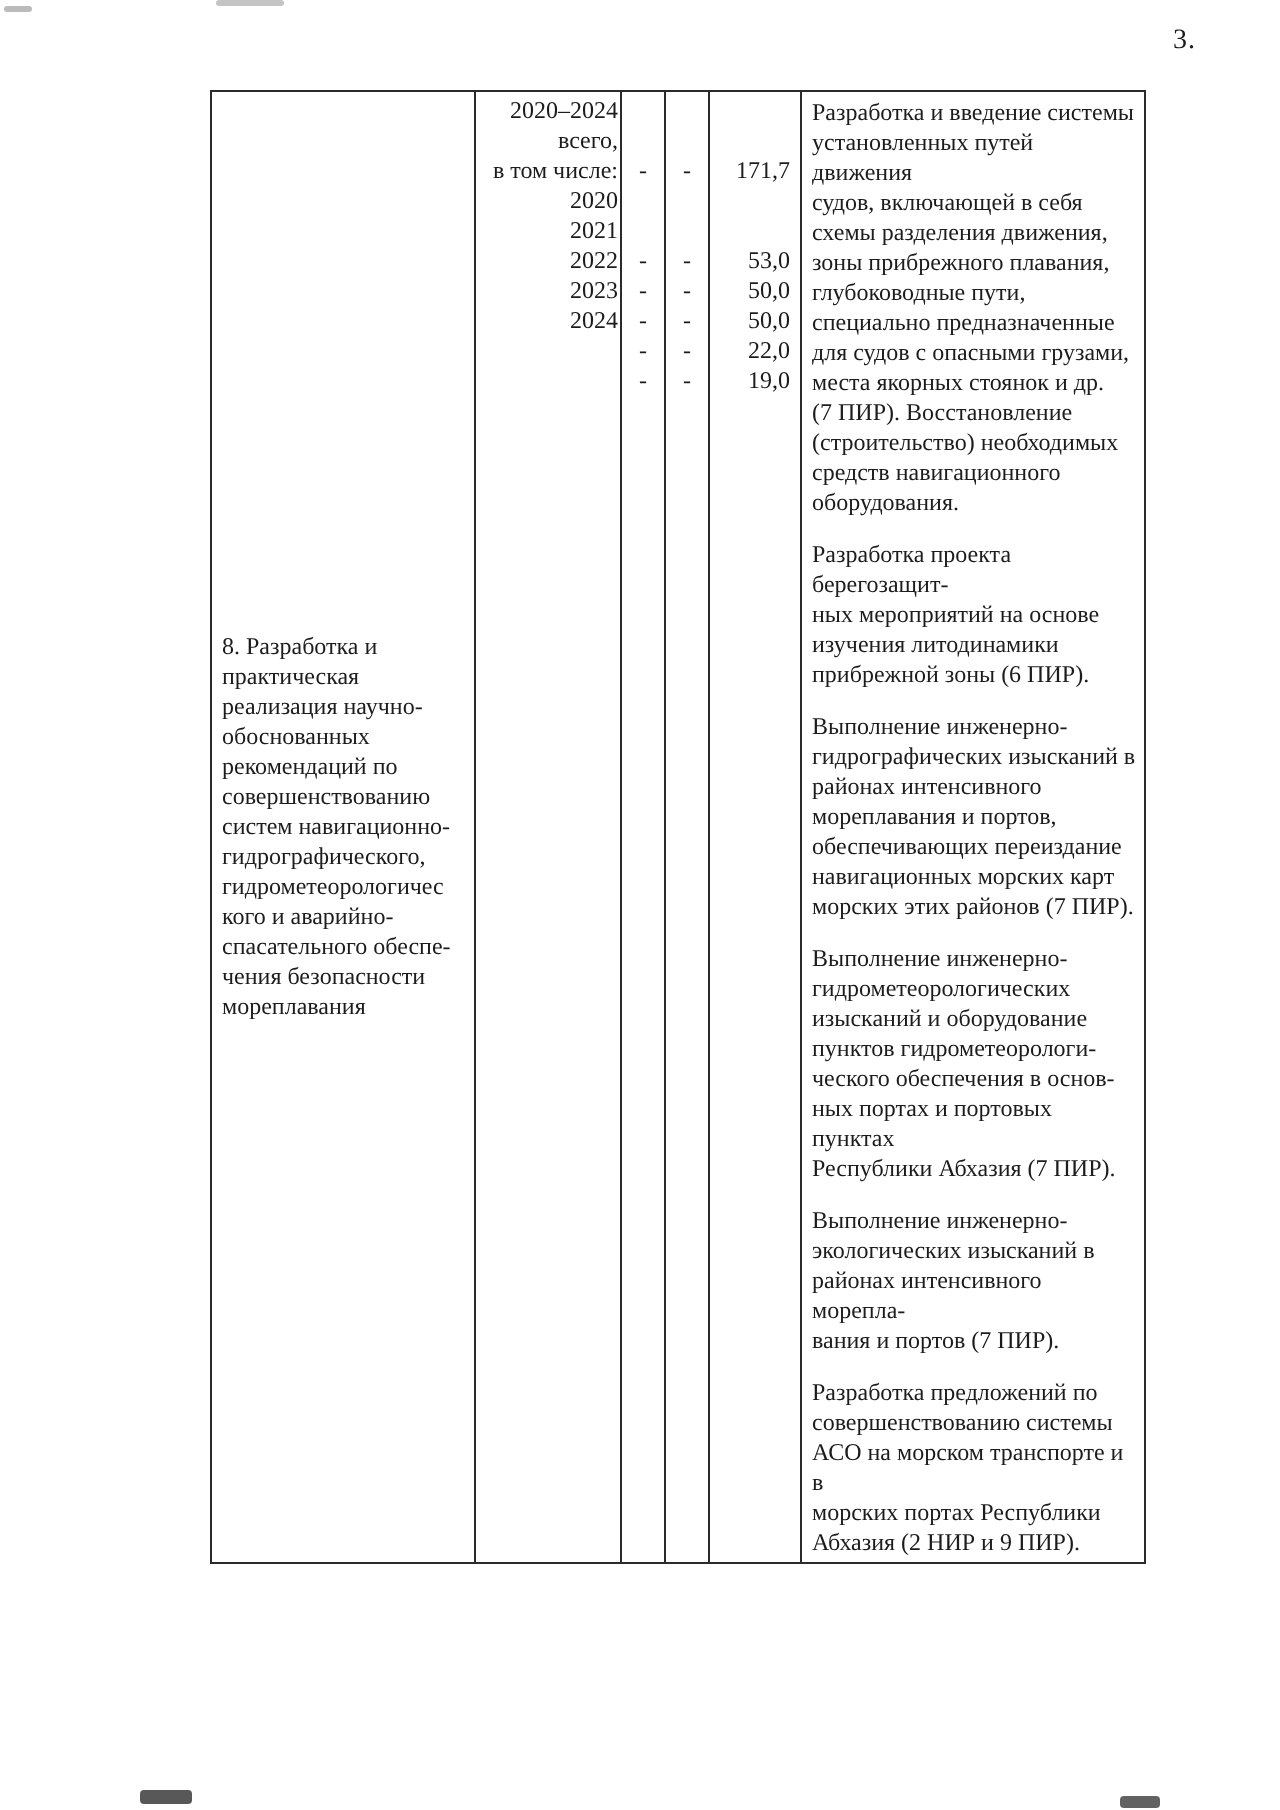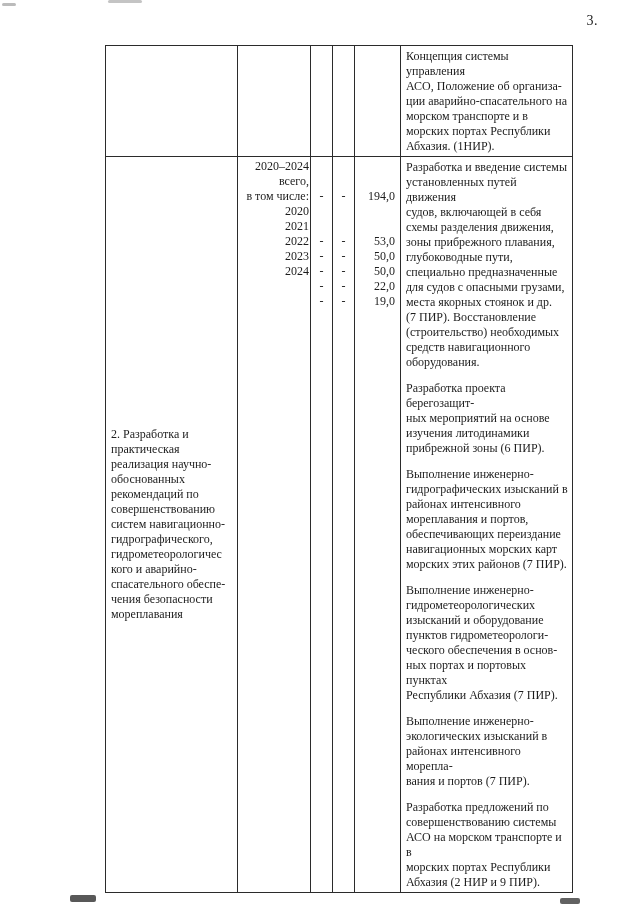--- a/index.html
+++ b/index.html
@@ -74,39 +74,24 @@
     <colgroup>
       <col style="width:132px">
       <col style="width:73px">
       <col style="width:22px">
       <col style="width:22px">
       <col style="width:46px">
       <col style="width:172px">
     </colgroup>
 
     <tbody>
-        <tr class="row-top">
-      <td class="cell-task"></td>
-      <td class="cell-years"></td>
-      <td class="cell-dash"></td>
-      <td class="cell-dash"></td>
-      <td class="cell-amounts"></td>
-      <td class="cell-desc">
-        <p>Концепция системы управления
-АСО, Положение об организа-
-ции аварийно-спасательного на
-морском транспорте и в
-морских портах Республики
-Абхазия. (1НИР).</p>
-      </td>
-    </tr>
 
     <tr class="row-main">
       <td class="cell-task">
-        <div class="ml">2. Разработка и
+        <div class="ml">8. Разработка и
 практическая
 реализация научно-
 обоснованных
 рекомендаций по
 совершенствованию
 систем навигационно-
 гидрографического,
 гидрометеорологичес
 кого и аварийно-
 спасательного обеспе-
@@ -143,21 +128,21 @@
 
 -
 -
 -
 -
 -</div>
       </td>
       <td class="cell-amounts">
         <div class="ml">
 
-194,0
+171,7
 
 
 53,0
 50,0
 50,0
 22,0
 19,0</div>
       </td>
       <td class="cell-desc">
         <p>Разработка и введение системы

